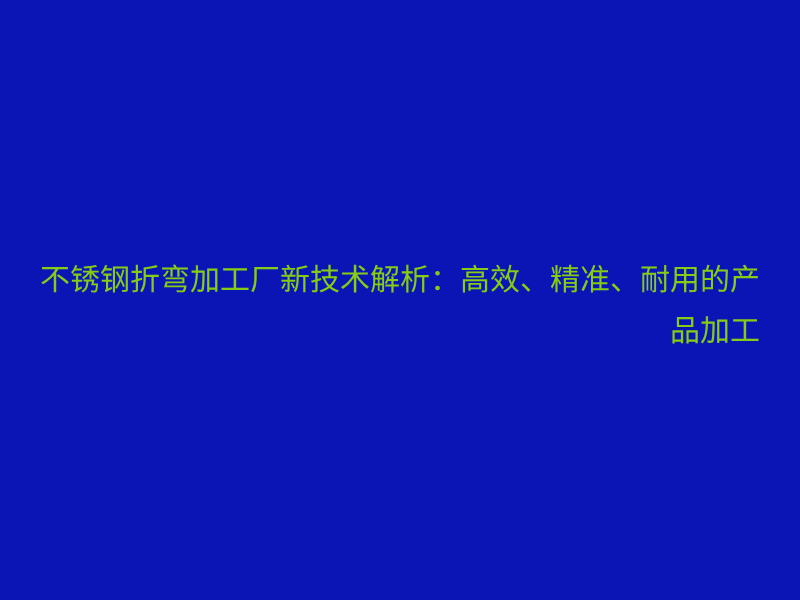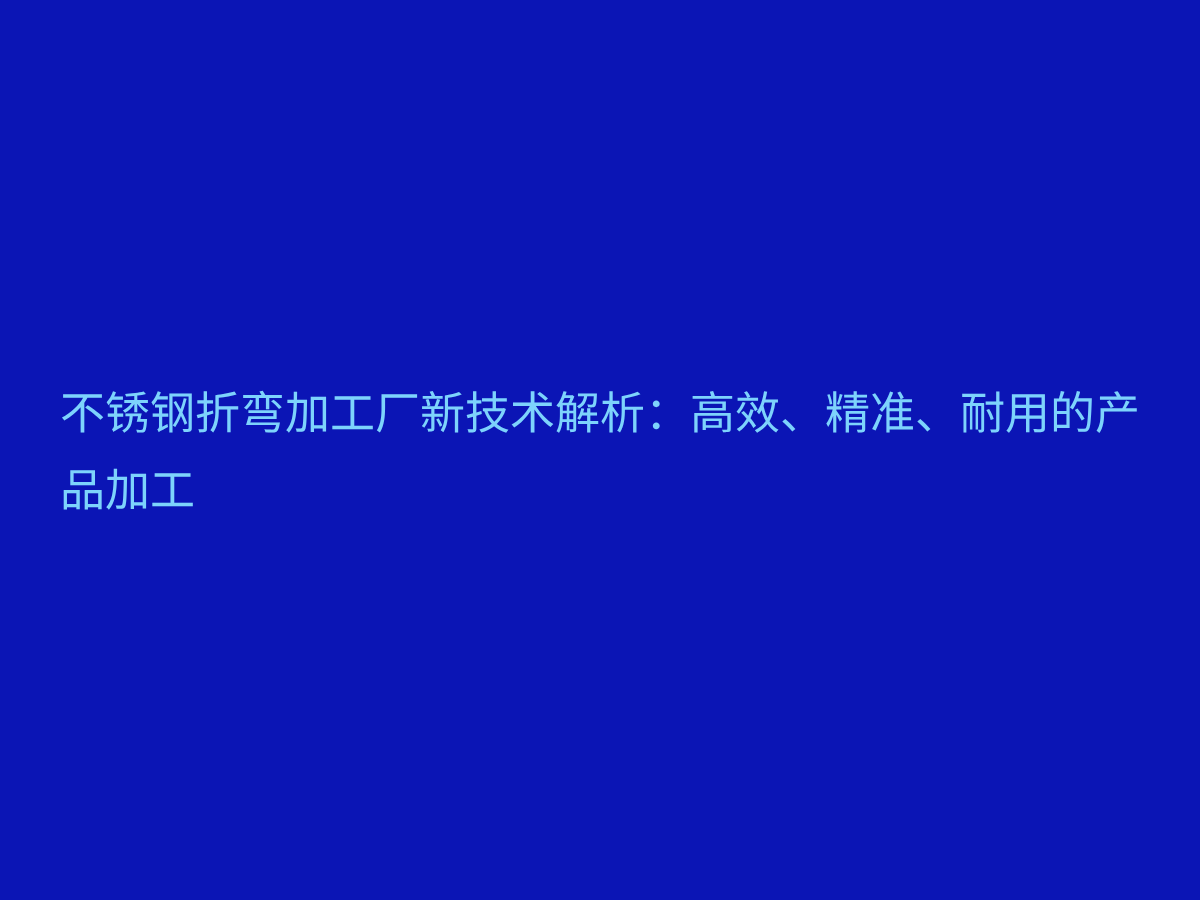--- a/index.html
+++ b/index.html
@@ -32,27 +32,27 @@
     left: 0;
     right: 0;
     top: 254px;
     padding: 0 40px;
     box-sizing: border-box;
     text-align: center;
   }
 
   .title-text {
     margin: 0;
-    color: #7dd3fc;
-    font-family: Liberation Mono, monospace;
+    color: #84cc16;
+    font-family: Liberation Sans, sans-serif;
     font-size: 30px;
     font-weight: 400;
     line-height: 51px;
     letter-spacing: 0px;
-    text-align: left;
+    text-align: right;
     white-space: normal;
     word-break: break-all;
   }
 </style>
 </head>
 <body>
 
 <div class="canvas">
 
   <div class="title-block">

